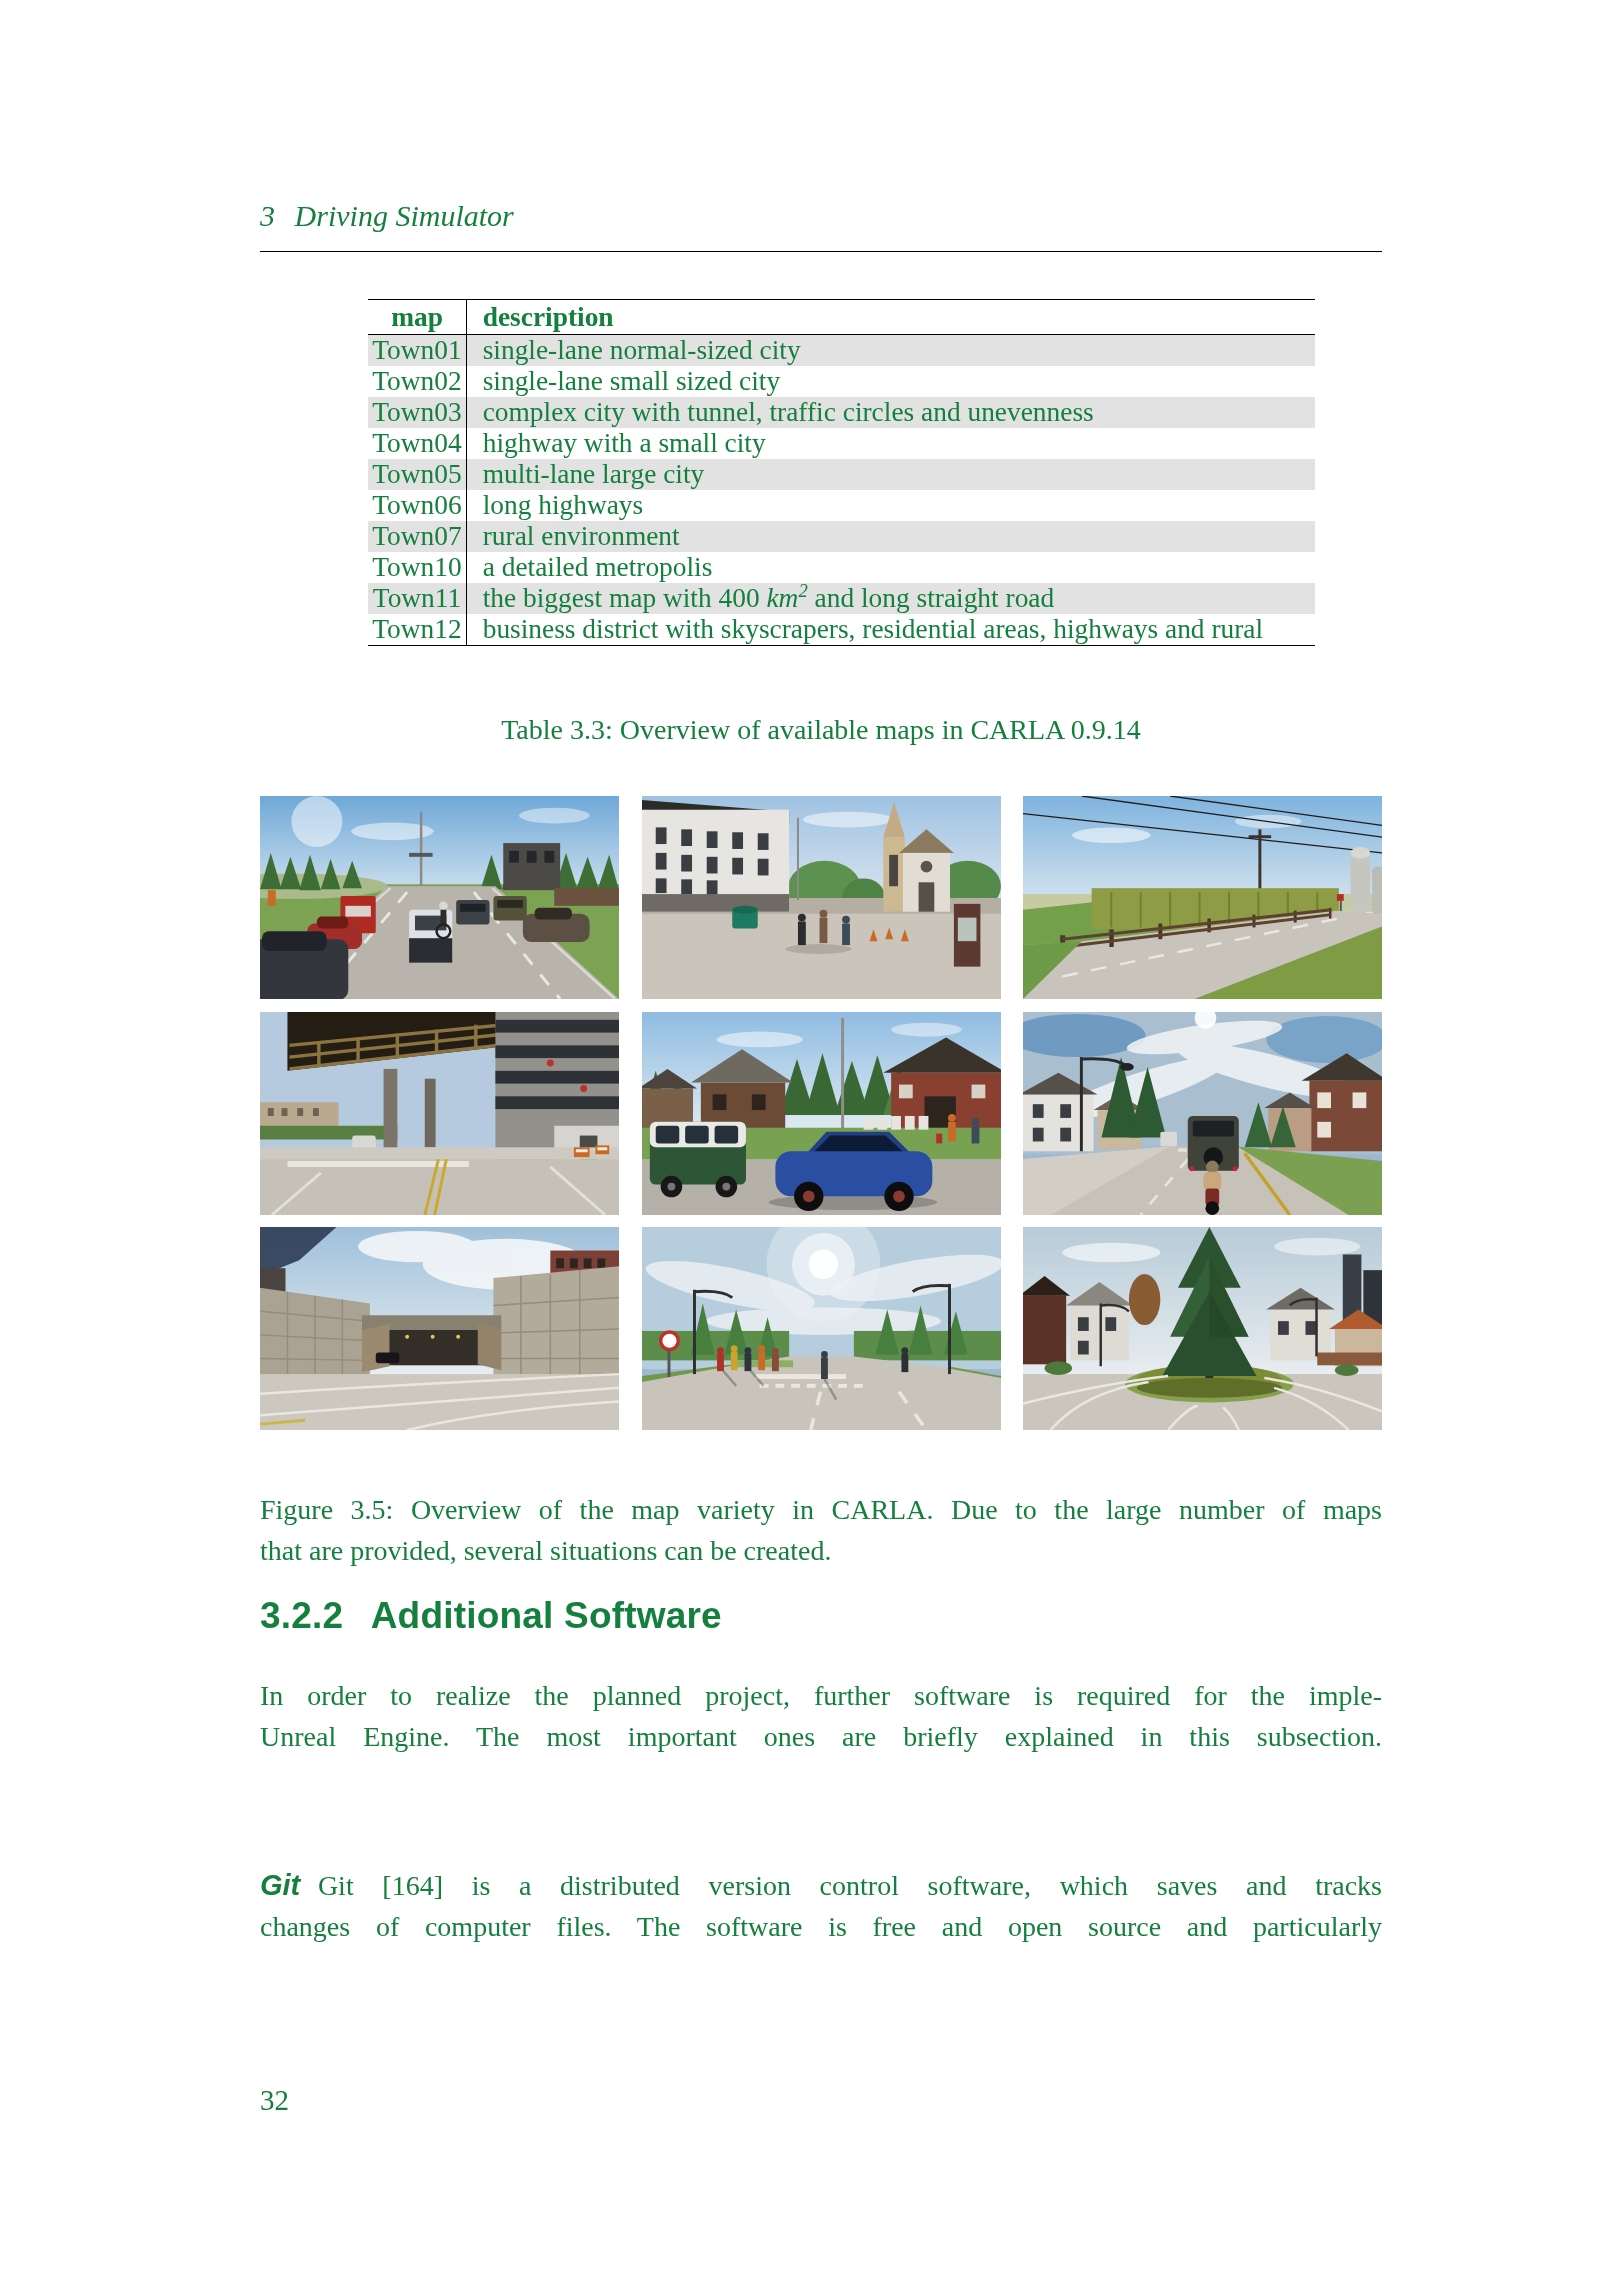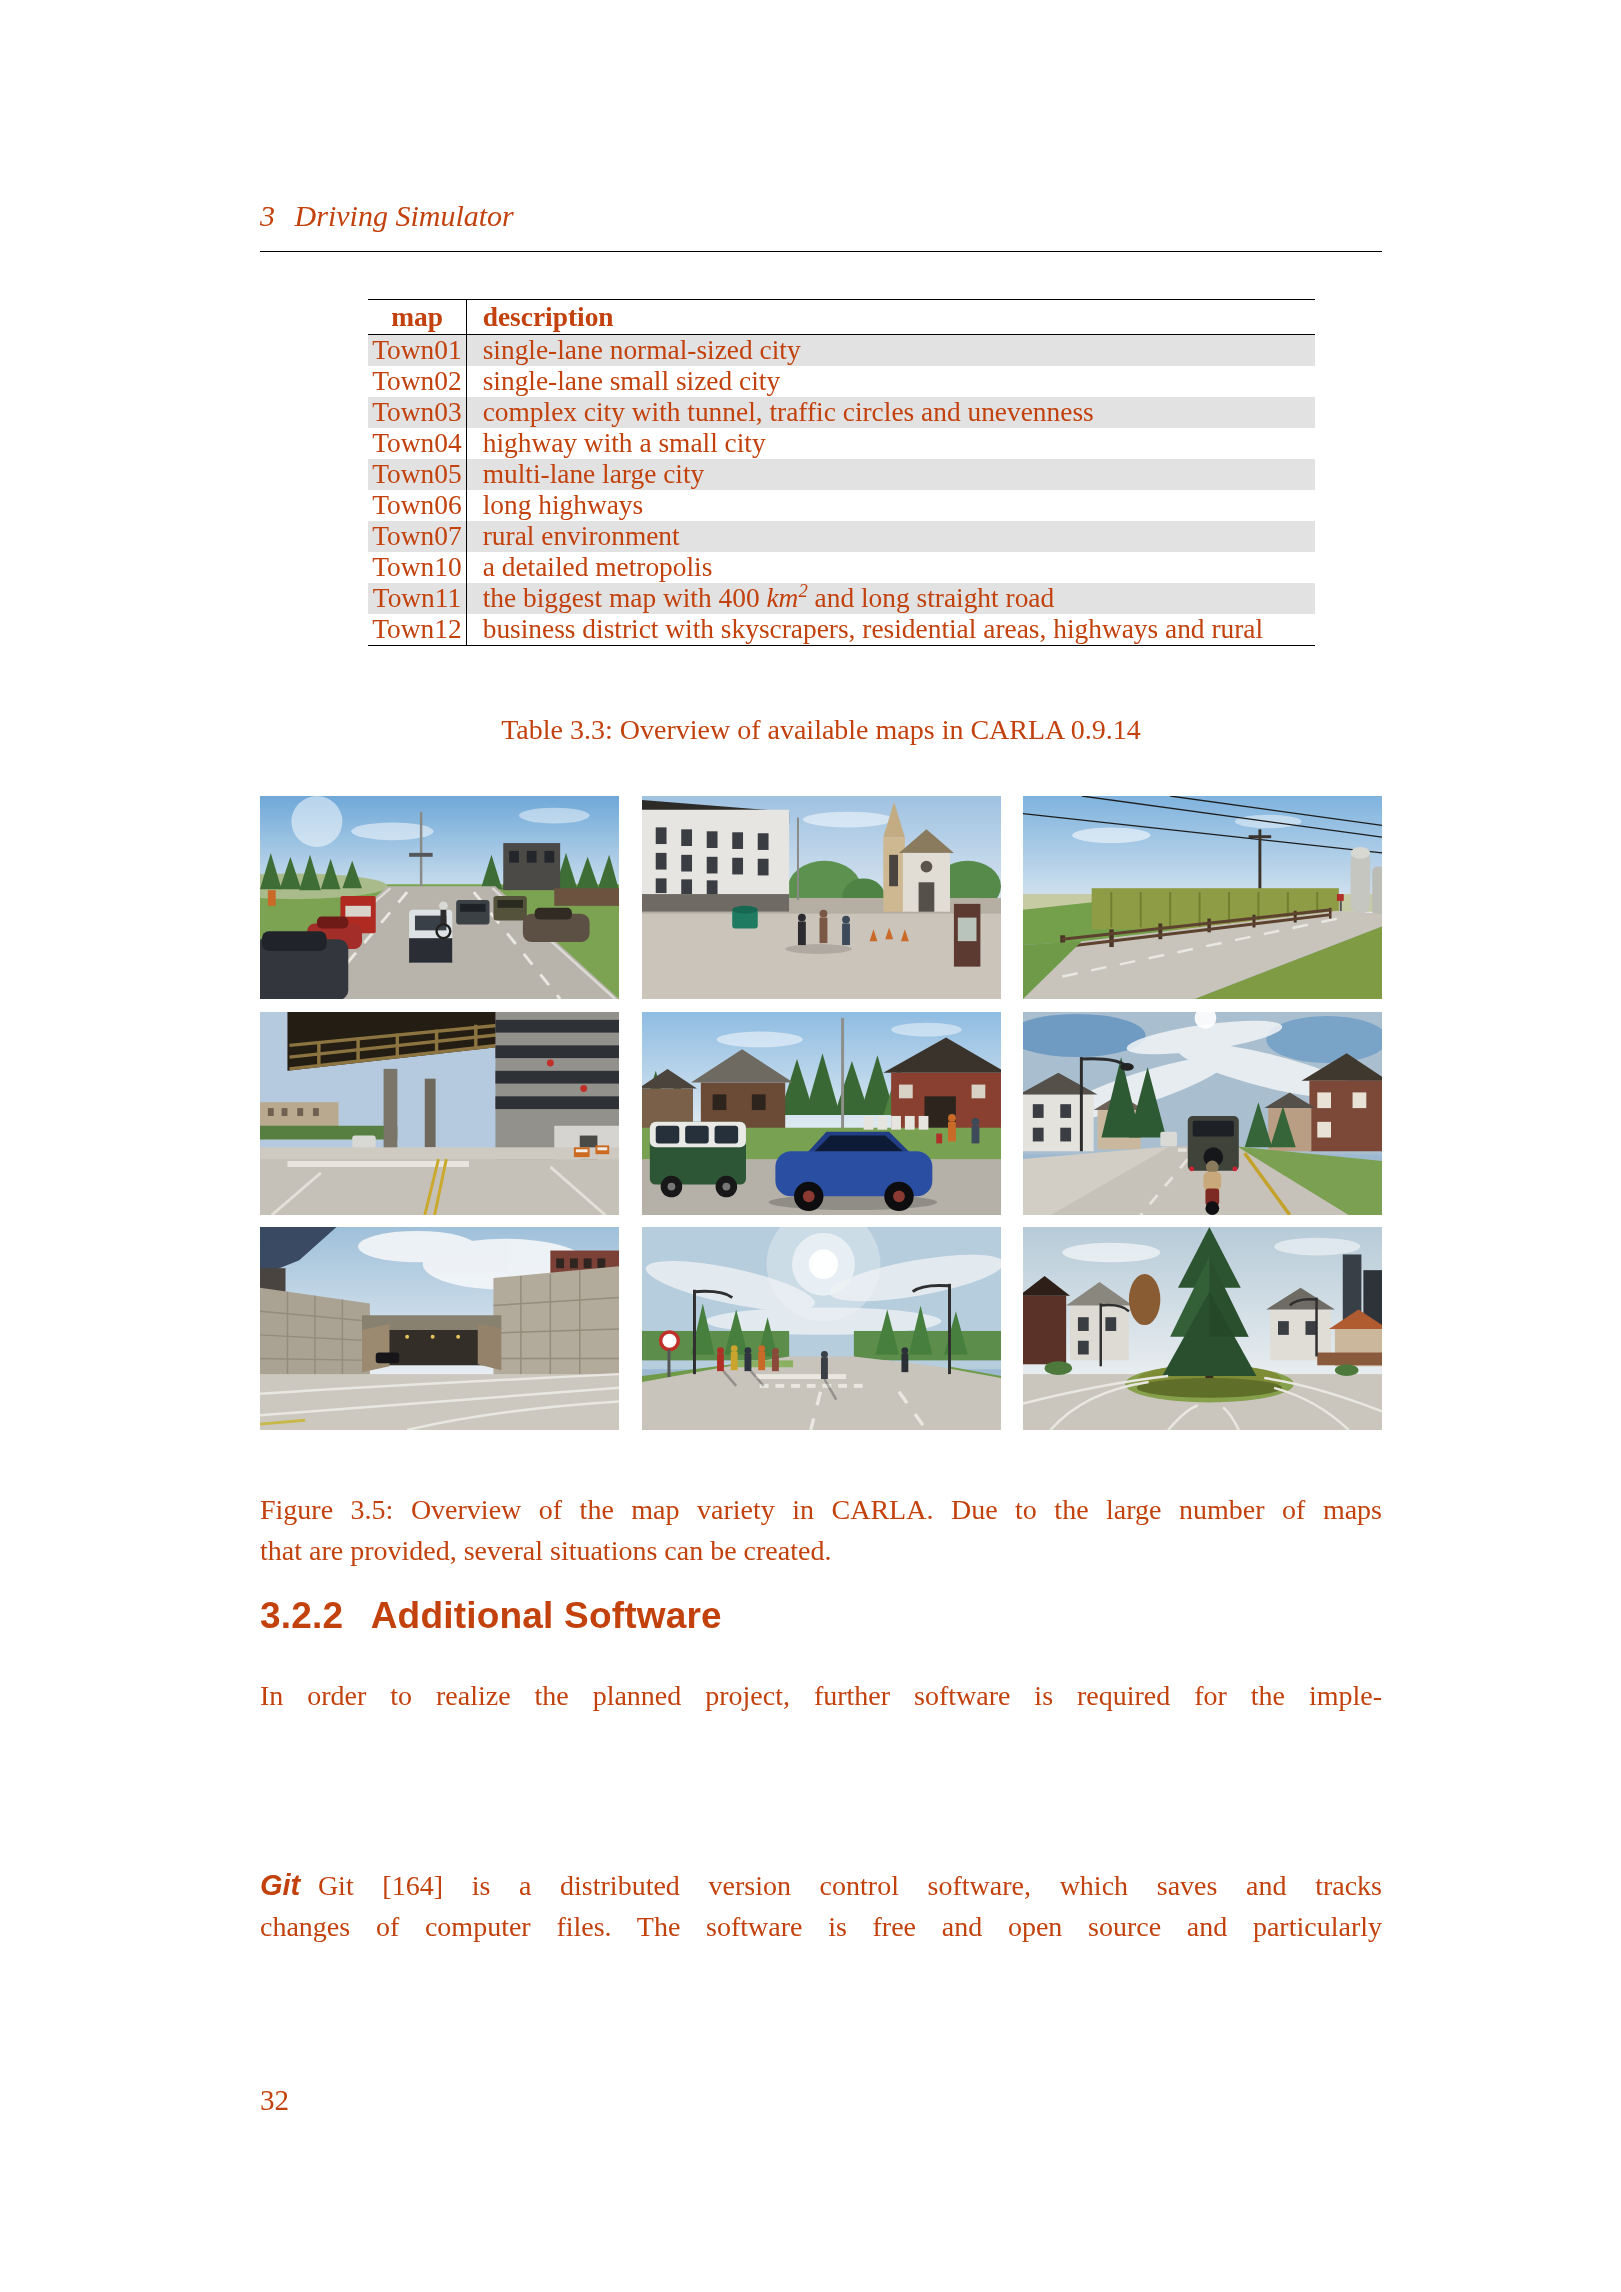--- a/index.html
+++ b/index.html
@@ -1,17 +1,17 @@
 <!DOCTYPE html>
 <html><head>
 <meta charset="utf-8">
 <style>
   html,body{margin:0;padding:0;background:#ffffff;}
   .page{position:relative;width:1621px;height:2293px;background:#ffffff;overflow:hidden;
-        font-family:"Liberation Serif", serif;color:#c2410c;}
+        font-family:"Liberation Serif", serif;color:#15803d;}
   .content{position:absolute;left:260px;width:1122px;}
 
   
   .runhead{top:199px;font-style:italic;font-size:30px;}
   .runhead .chapnum{margin-right:19.6px;}
   .headrule{position:absolute;left:260px;top:251px;width:1122px;height:0;border-top:1.6px solid #000;}
 
   
   .maps-table{position:absolute;left:368px;top:299px;width:947px;border-collapse:collapse;
               font-size:27.4px;border-top:1.6px solid #000;border-bottom:1.6px solid #000;}
@@ -682,20 +682,21 @@
     <div class="jline jl-full">Figure 3.5: Overview of the map variety in CARLA. Due to the large number of maps</div>
     <div class="jline">that are provided, several situations can be created.</div>
   </div>
 
   <div class="content sec-head" style="position:absolute;">
     <span class="secnum">3.2.2</span><span>Additional Software</span>
   </div>
 
   <div class="content para1" style="position:absolute;">
     <div class="jline jl-full">In order to realize the planned project, further software is required for the imple-</div>
+    <div class="jline jl-full">Unreal Engine. The most important ones are briefly explained in this subsection.</div>
   </div>
 
   <div class="content para2" style="position:absolute;">
     <div class="jline jl-full"><span class="git-term">Git</span><span>Git [164] is a distributed version control software, which saves and tracks</span></div>
     <div class="jline jl-full">changes of computer files. The software is free and open source and particularly</div>
   </div>
 
   <div class="pagenum">32</div>
 </div>
 

